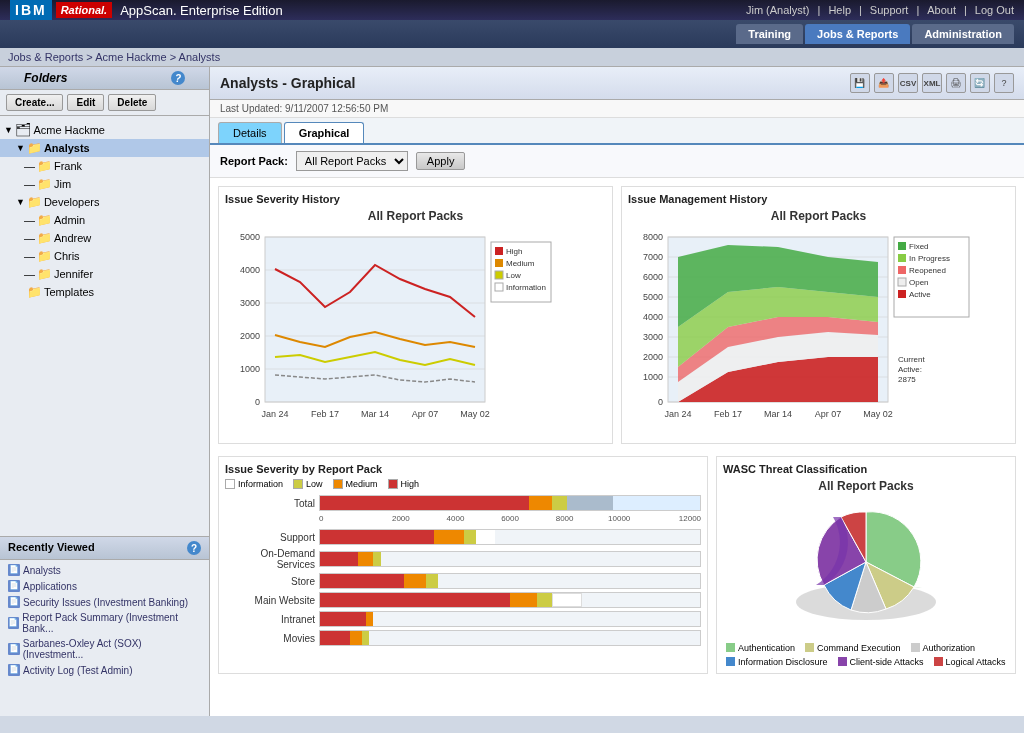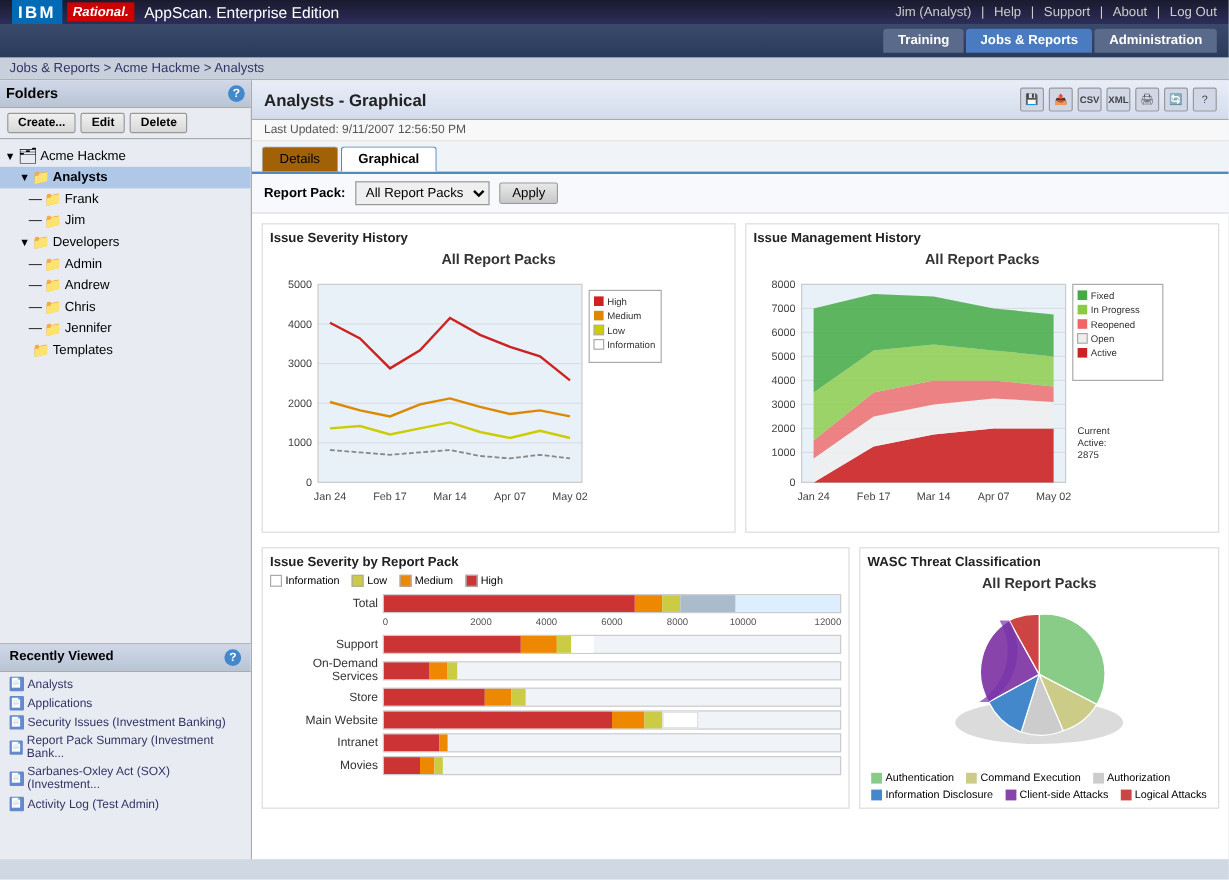--- a/index.html
+++ b/index.html
@@ -90,27 +90,28 @@
       width: 210px;
       min-width: 210px;
       background: #e8ecf2;
       border-right: 1px solid #aaa;
       display: flex;
       flex-direction: column;
       overflow: hidden;
     }
     #folders-header {
       background: linear-gradient(to bottom, #d0d8e8, #b8c4d4);
-      padding: 4px 5px;
+      padding: 4px 24px;
       font-weight: bold;
       font-size: 12px;
       border-bottom: 1px solid #aaa;
       display: flex;
       justify-content: space-between;
       align-items: center;
+      font-style: italic;
     }
     #folders-header-left { display: flex; align-items: center; gap: 4px; }
     #folder-toolbar {
       padding: 4px 6px;
       display: flex;
       gap: 4px;
       border-bottom: 1px solid #aaa;
     }
     .folder-btn {
       padding: 2px 8px;
@@ -221,21 +222,21 @@
       background: #f0f4f8;
       padding: 4px 8px 0;
       gap: 2px;
     }
     .content-tab {
       padding: 4px 14px;
       font-size: 11px;
       cursor: pointer;
       border: 1px solid #aaa;
       border-bottom: none;
-      background: #a16207;
+      background: #7dd3fc;
       border-radius: 3px 3px 0 0;
     }
     .content-tab.active {
       background: white;
       border-color: #5588bb;
       font-weight: bold;
     }
 
     
     #report-controls {
@@ -329,21 +330,21 @@
     .pie-legend {
       display: flex;
       flex-wrap: wrap;
       gap: 4px 10px;
       font-size: 9px;
       margin-top: 6px;
       max-width: 280px;
     }
     .pie-legend-item {
       display: flex;
-      align-items: center;
+      align-items: flex-start;
       gap: 3px;
     }
     .pie-legend-box {
       width: 9px;
       height: 9px;
     }
 
     
     #sidebar ::-webkit-scrollbar { width: 6px; }
     #sidebar ::-webkit-scrollbar-thumb { background: #aaa; border-radius: 3px; }

